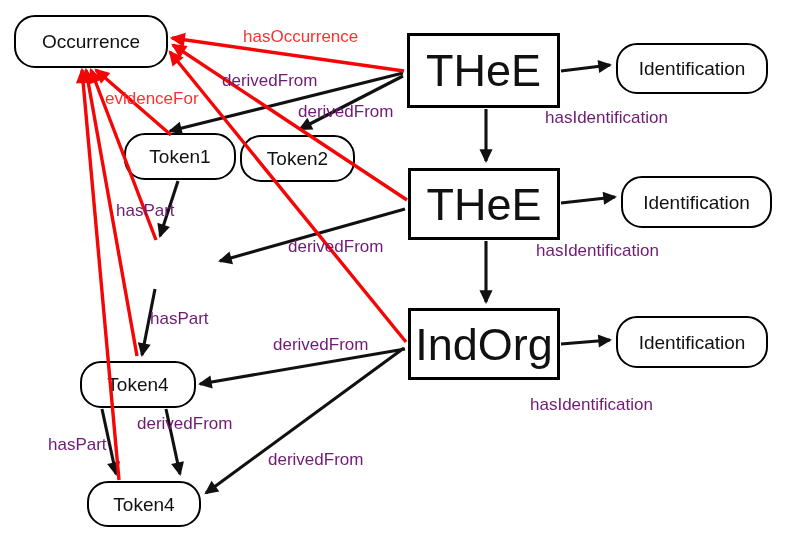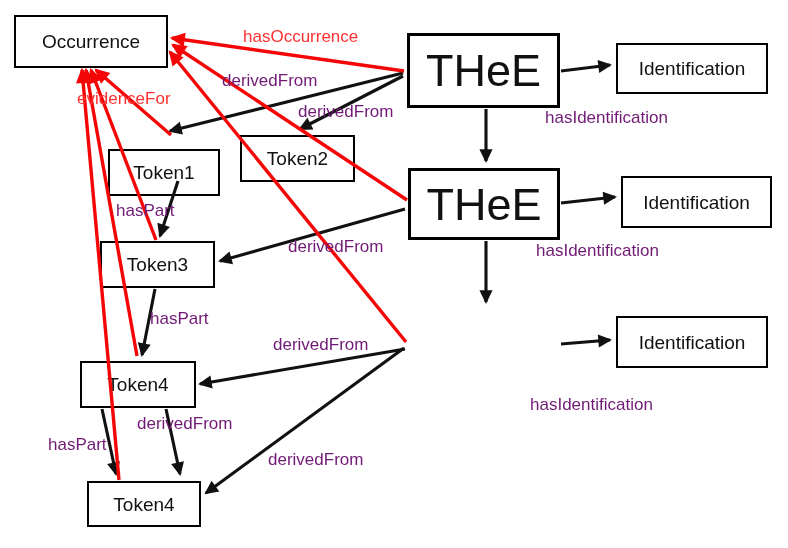--- a/index.html
+++ b/index.html
@@ -13,21 +13,21 @@
   .node{
     position:absolute;
     box-sizing:border-box;
     background:#ffffff;
     border:3px solid #000000;
     display:flex;align-items:center;justify-content:center;
     color:#111111;
     line-height:1;
     white-space:nowrap;
   }
-  .node.small{border-width:2.5px;}
+  .node.small{border-width:2.5px;border-radius:21px;}
   #edges{
     position:absolute;left:0;top:0;width:788px;height:548px;
     pointer-events:none;
   }
   .edge.black{stroke:#111111;stroke-width:3.1px;}
   .edge.red{stroke:#f40606;stroke-width:3.4px;}
   .elabel{
     position:absolute;
     font-size:17px;
     line-height:1.05;
@@ -42,34 +42,34 @@
 <div id="stage">
   <div class="node small" style="left: 14px; top: 15px; width: 154px; height: 53px; font-size: 19px;">
       <span>Occurrence</span>
     </div>
     <div class="node" style="left: 407px; top: 33px; width: 153px; height: 75px; font-size: 45px;">
       <span>THeE</span>
     </div>
     <div class="node small" style="left: 616px; top: 43px; width: 152px; height: 51px; font-size: 19px;">
       <span>Identification</span>
     </div>
-    <div class="node small" style="left: 108px; top: 133px; width: 112px; height: 47px; font-size: 19px; margin-top: 16px;">
+    <div class="node small" style="left: 124px; top: 133px; width: 112px; height: 47px; font-size: 19px;">
       <span>Token1</span>
     </div>
     <div class="node small" style="left: 240px; top: 135px; width: 115px; height: 47px; font-size: 19px;">
       <span>Token2</span>
     </div>
     <div class="node" style="left: 408px; top: 168px; width: 152px; height: 72px; font-size: 45px;">
       <span>THeE</span>
     </div>
     <div class="node small" style="left: 621px; top: 176px; width: 151px; height: 52px; font-size: 19px;">
       <span>Identification</span>
     </div>
-    <div class="node small" style="left: 100px; top: 241px; width: 115px; height: 47px; font-size: 19px;">
-      <span>Token3</span>
+    <div class="node" style="left: 408px; top: 308px; width: 152px; height: 72px; font-size: 45px;">
+      <span>IndOrg</span>
     </div>
     <div class="node small" style="left: 616px; top: 316px; width: 152px; height: 52px; font-size: 19px;">
       <span>Identification</span>
     </div>
     <div class="node small" style="left: 80px; top: 361px; width: 116px; height: 47px; font-size: 19px;">
       <span>Token4</span>
     </div>
     <div class="node small" style="left: 87px; top: 481px; width: 114px; height: 46px; font-size: 19px;">
       <span>Token4</span>
     </div>
@@ -100,21 +100,21 @@
       <line x1="407" y1="200" x2="173" y2="45" class="edge red" marker-end="url(#arrow-red)"></line>
       <line x1="406" y1="342" x2="170" y2="52" class="edge red" marker-end="url(#arrow-red)"></line>
       <line x1="171" y1="135" x2="96" y2="70" class="edge red" marker-end="url(#arrow-red)"></line>
       <line x1="156" y1="240" x2="91" y2="70" class="edge red" marker-end="url(#arrow-red)"></line>
       <line x1="137" y1="356" x2="86" y2="70" class="edge red" marker-end="url(#arrow-red)"></line>
       <line x1="119" y1="480" x2="82" y2="70" class="edge red" marker-end="url(#arrow-red)"></line>
     </svg>
 <div class="elabel red" style="left: 243px; top: 28px;">hasOccurrence</div>
     <div class="elabel black" style="left: 222px; top: 72px;">derivedFrom</div>
     <div class="elabel black" style="left: 298px; top: 103px;">derivedFrom</div>
-    <div class="elabel red" style="left: 77px; top: 90px;">evidenceFor</div>
+    <div class="elabel red" style="left: 105px; top: 90px;">evidenceFor</div>
     <div class="elabel black" style="left: 545px; top: 109px;">hasIdentification</div>
     <div class="elabel black" style="left: 116px; top: 202px;">hasPart</div>
     <div class="elabel black" style="left: 288px; top: 238px;">derivedFrom</div>
     <div class="elabel black" style="left: 536px; top: 242px;">hasIdentification</div>
     <div class="elabel black" style="left: 150px; top: 310px;">hasPart</div>
     <div class="elabel black" style="left: 273px; top: 336px;">derivedFrom</div>
     <div class="elabel black" style="left: 530px; top: 396px;">hasIdentification</div>
     <div class="elabel black" style="left: 137px; top: 415px;">derivedFrom</div>
     <div class="elabel black" style="left: 48px; top: 436px;">hasPart</div>
     <div class="elabel black" style="left: 268px; top: 451px;">derivedFrom</div>

